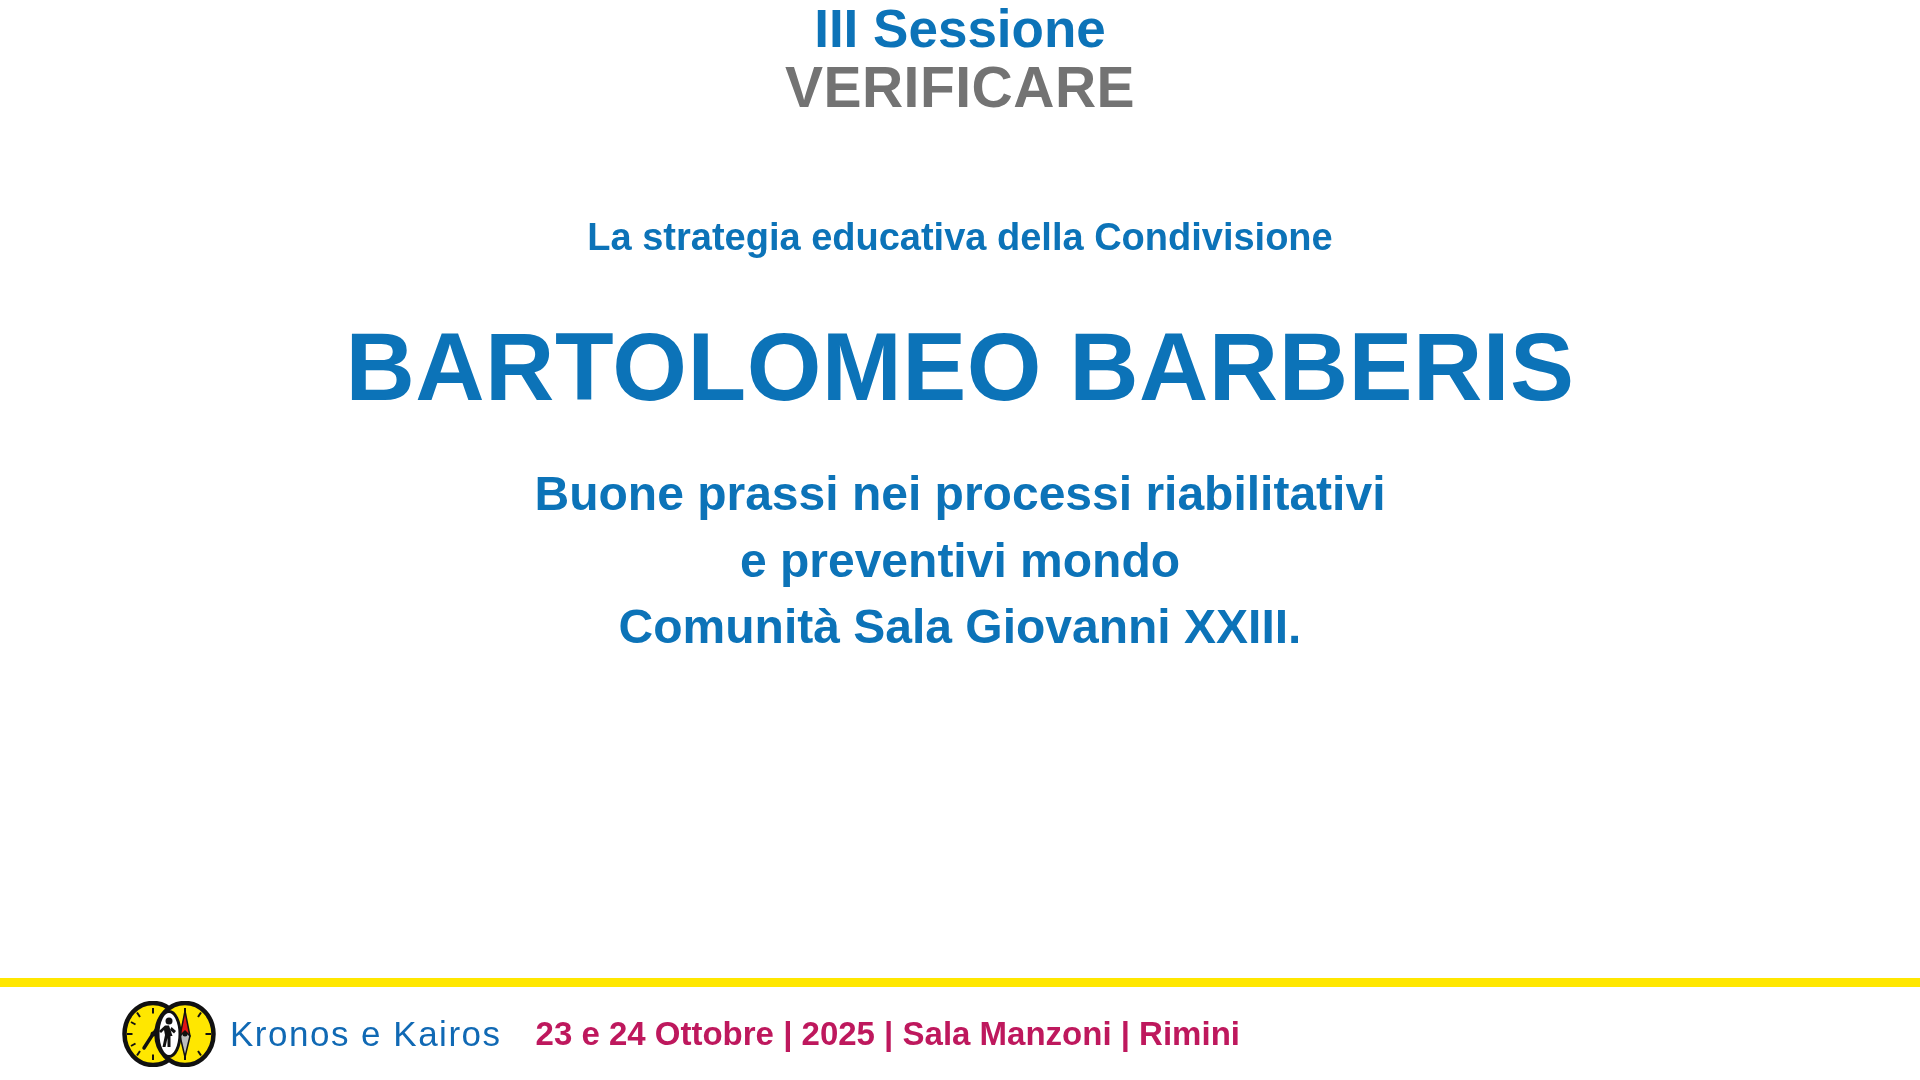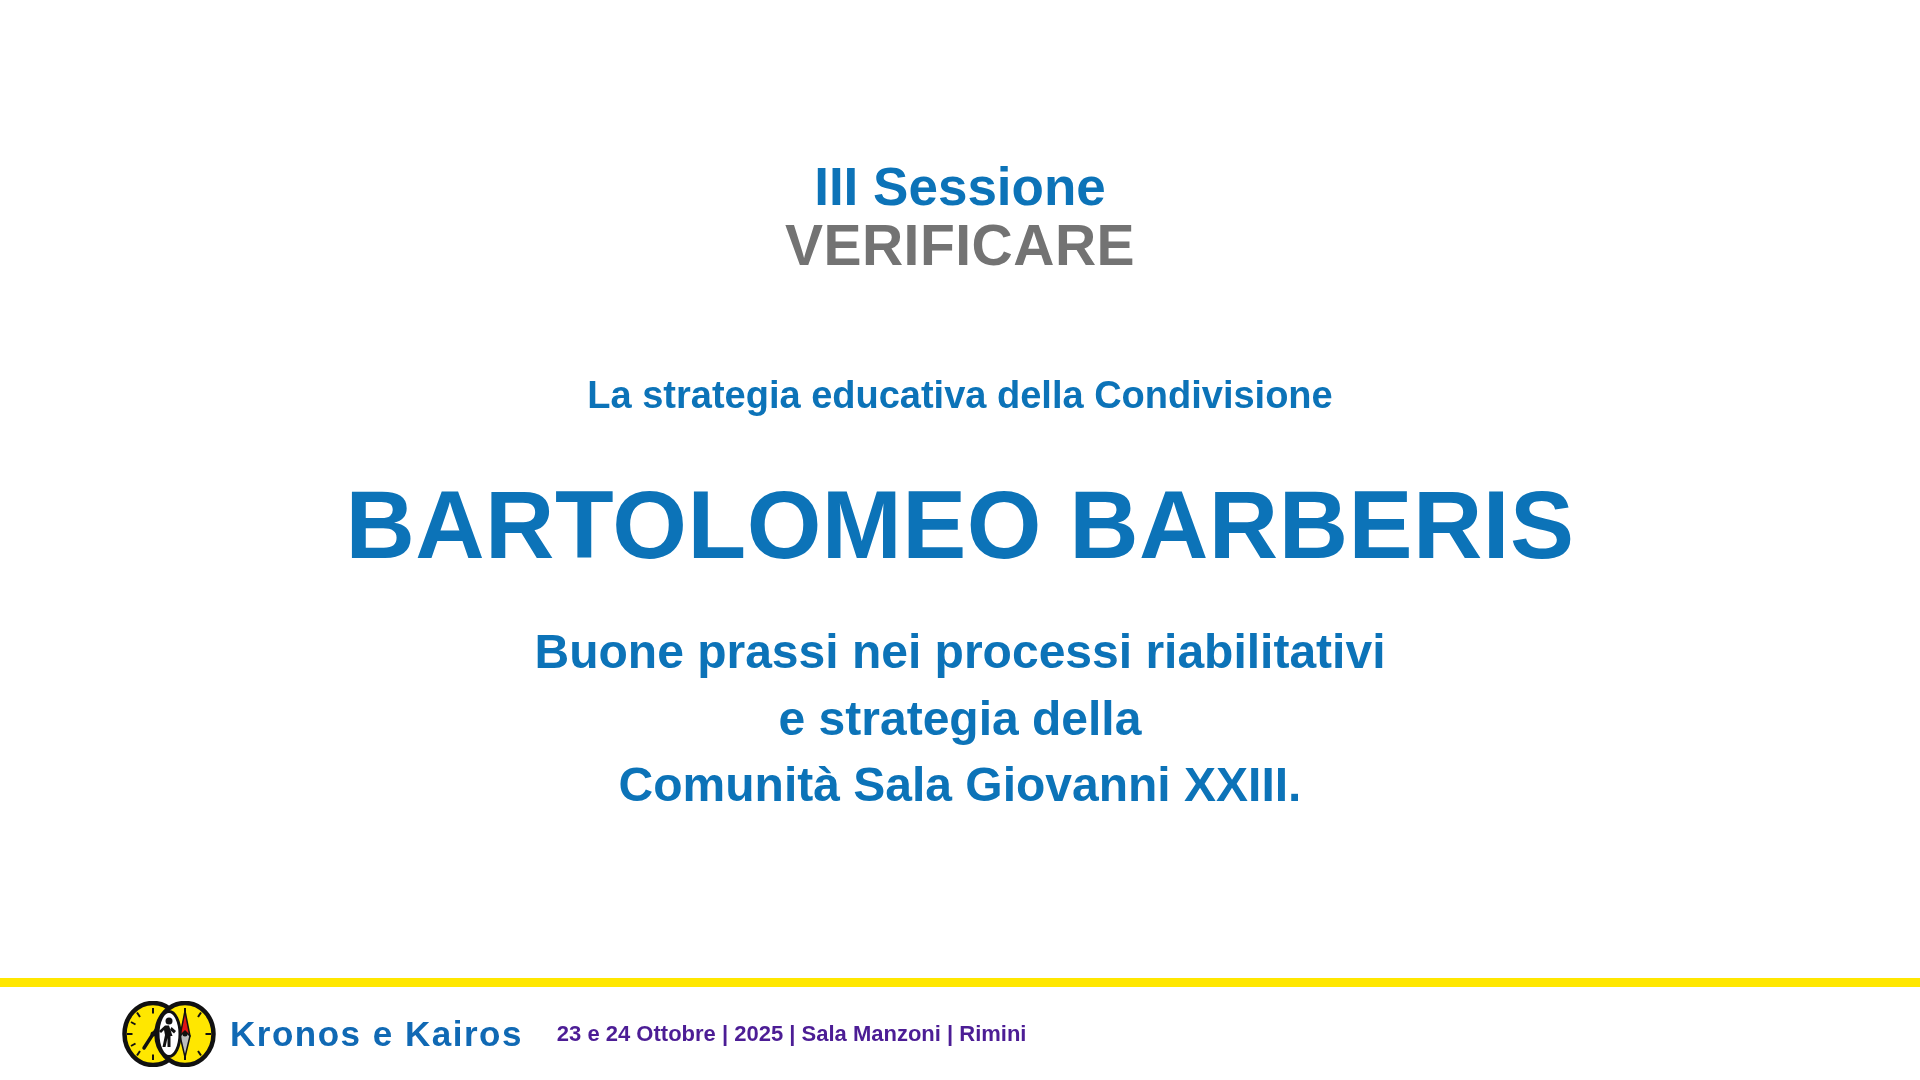--- a/index.html
+++ b/index.html
@@ -30,21 +30,20 @@
     right: 0;
     top: 0;
     height: 978px;
     display: flex;
     flex-direction: column;
     align-items: center;
     text-align: center;
   }
 
   .session-block {
-    margin-top: 158px;
     line-height: 1.0;
   }
 
   .session-number {
     font-size: 53px;
     font-weight: bold;
     color: #0C73B8;
     letter-spacing: 0px;
     line-height: 1.08;
     white-space: pre;
@@ -116,31 +115,31 @@
   .logo {
     width: 94px;
     height: 66px;
     flex: 0 0 auto;
     display: block;
   }
 
   .brand {
     margin-left: 14px;
     font-size: 35px;
-    font-weight: bold;
+    font-weight: normal;
     color: #1069B4;
     letter-spacing: 1.5px;
     white-space: pre;
   }
 
   .event-info {
     margin-left: 34px;
-    font-size: 22px;
-    font-weight: bold;
-    color: #4c1d95;
+    font-size: 33px;
+    font-weight: bold;
+    color: #be185d;
     letter-spacing: 0px;
     white-space: pre;
   }
 </style>
 </head>
 <body>
 
 <div class="slide">
 
   <div class="content">
@@ -149,21 +148,21 @@
       <div class="session-number">III Sessione</div>
       <div class="session-name">VERIFICARE</div>
     </div>
 
     <div class="strategy-line">La strategia educativa della Condivisione</div>
 
     <div class="speaker-name">BARTOLOMEO BARBERIS</div>
 
     <div class="talk-title">
       <span class="tline">Buone prassi nei processi riabilitativi</span>
-      <span class="tline">e strategia della</span>
+      <span class="tline">e preventivi mondo</span>
       <span class="tline">Comunità Sala Giovanni XXIII.</span>
     </div>
 
   </div>
 
   <div class="divider"></div>
 
   <div class="footer">
 
     <svg class="logo" viewBox="0 0 188 132">

